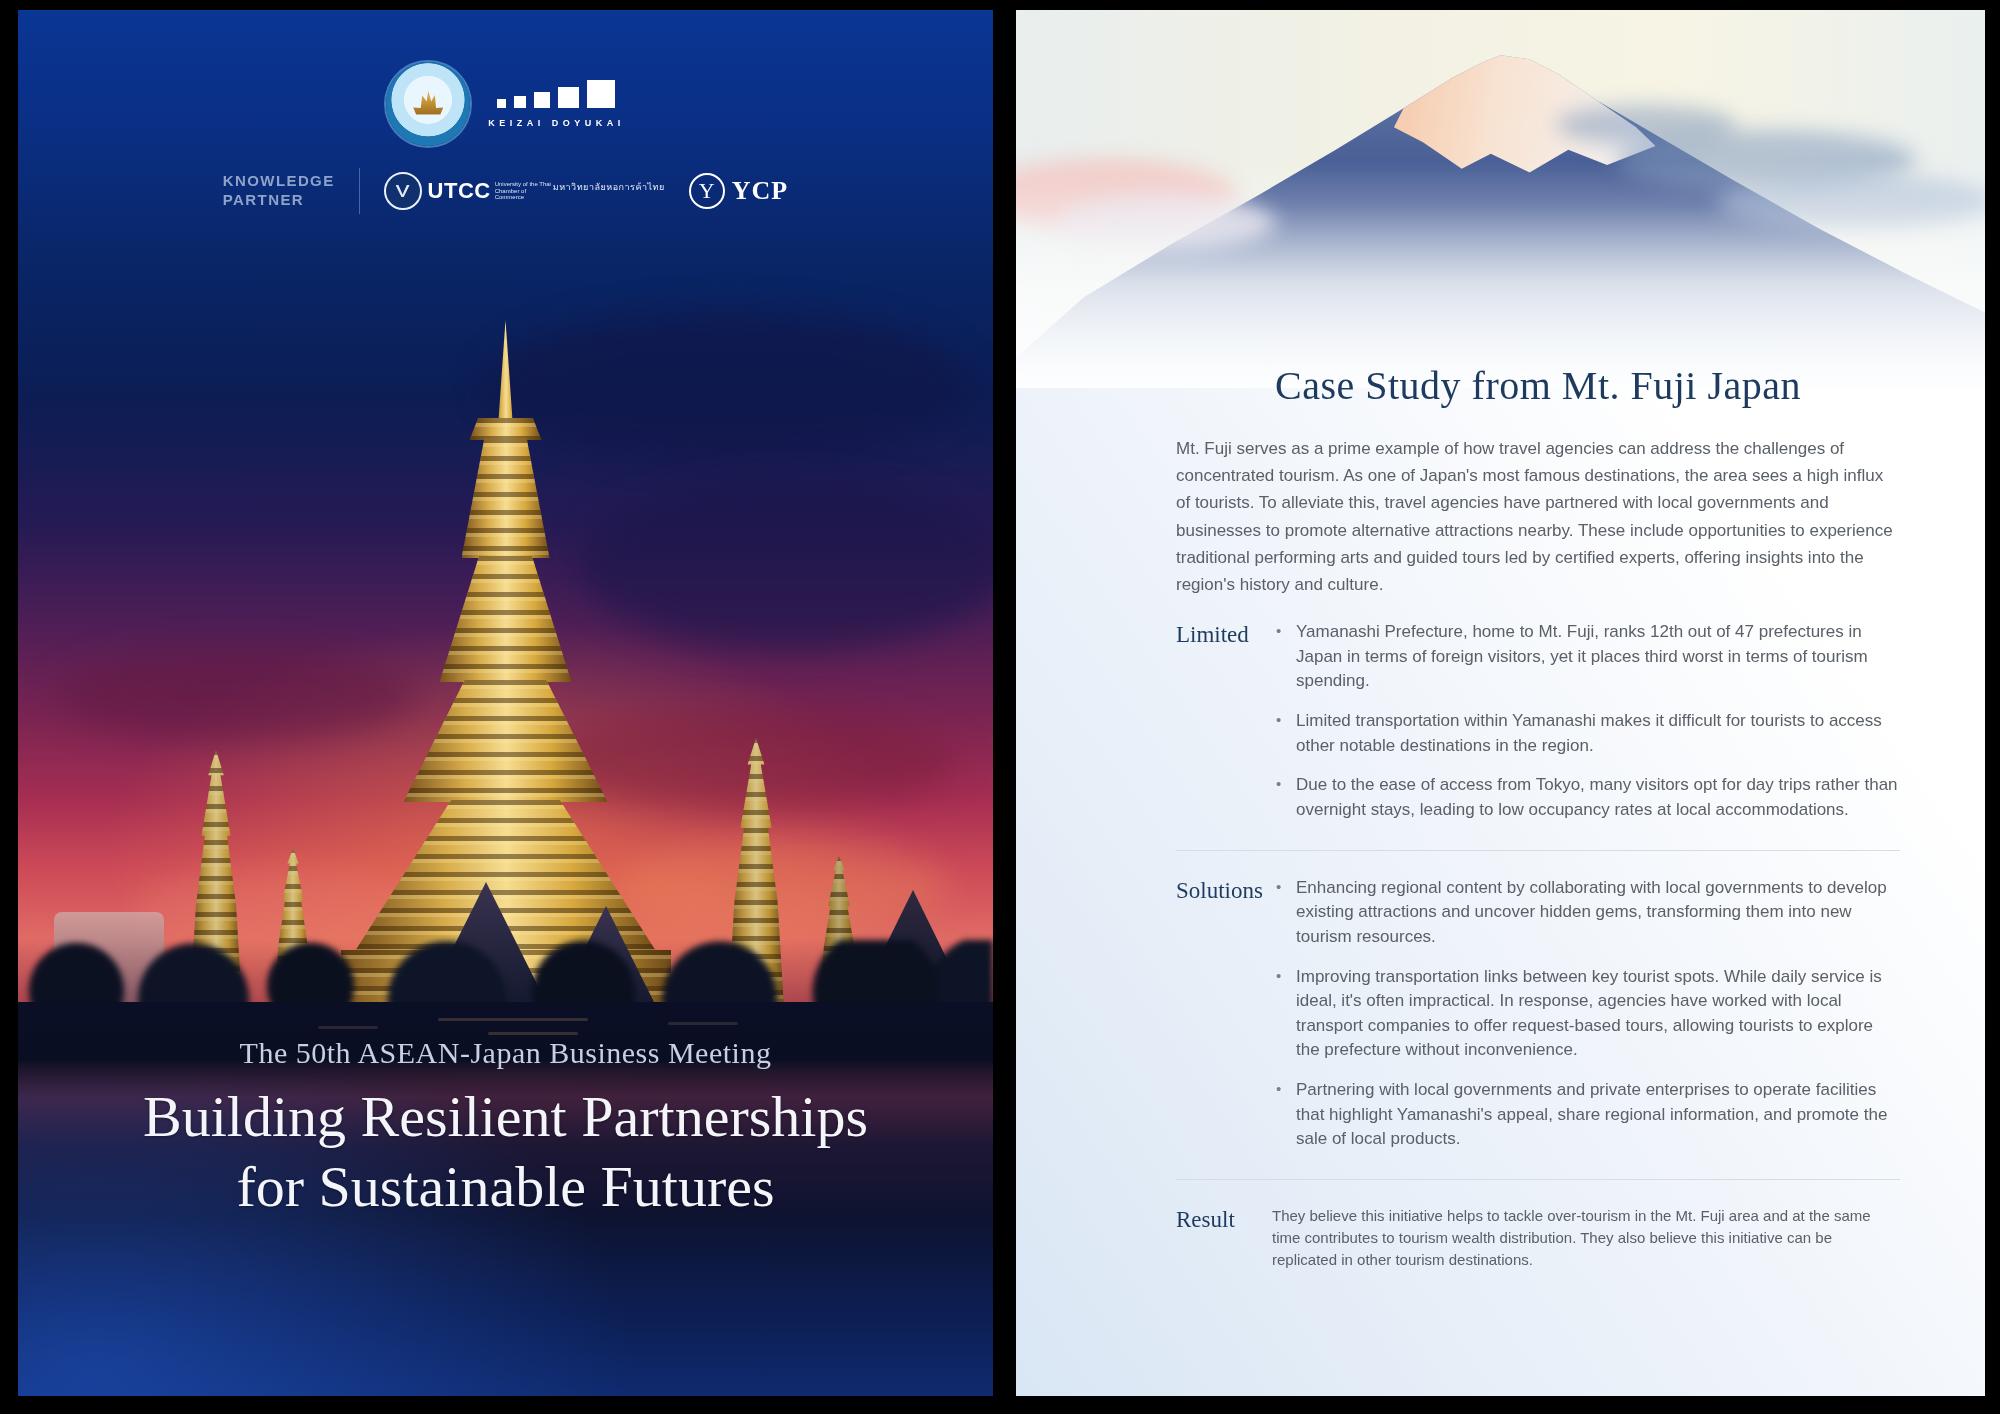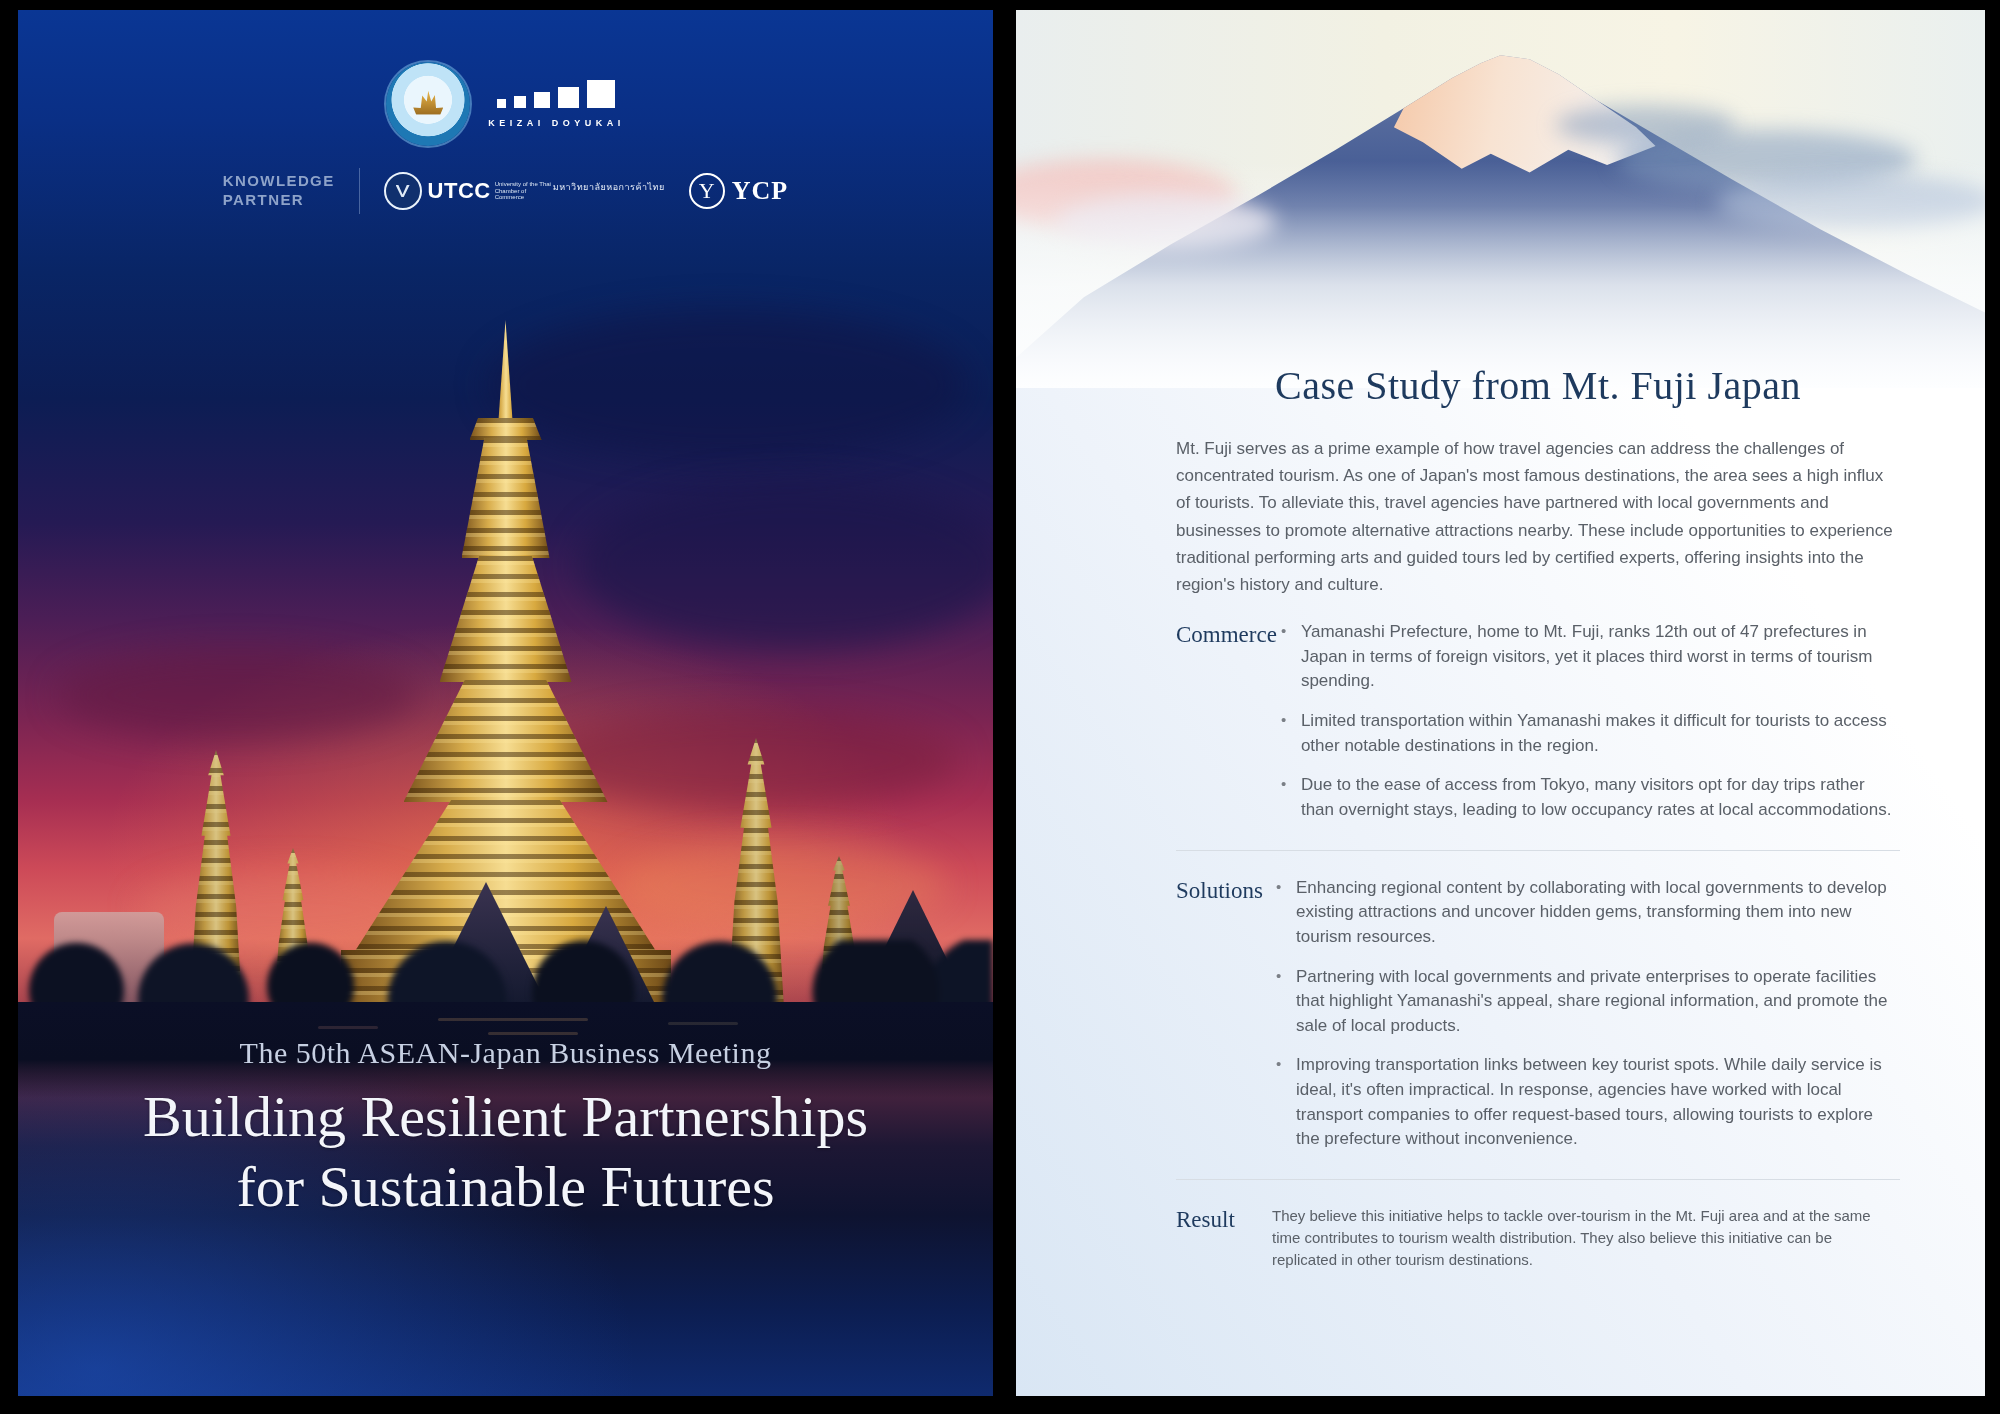--- a/index.html
+++ b/index.html
@@ -243,39 +243,39 @@
     <div class="fcloud fc5"></div>
     <div class="fuji-fade"></div>
   </div>
 
   <div class="rp-content">
     <h1 class="rp-heading">Case Study from Mt. Fuji Japan</h1>
 
     <p class="rp-intro">Mt. Fuji serves as a prime example of how travel agencies can address the challenges of concentrated tourism. As one of Japan's most famous destinations, the area sees a high influx of tourists. To alleviate this, travel agencies have partnered with local governments and businesses to promote alternative attractions nearby. These include opportunities to experience traditional performing arts and guided tours led by certified experts, offering insights into the region's history and culture.</p>
 
     <div class="section">
-      <div class="section-label">Commerce</div>
+      <div class="section-label">Limited</div>
       <div class="section-body">
         <ul class="blist">
           <li>Yamanashi Prefecture, home to Mt. Fuji, ranks 12th out of 47 prefectures in Japan in terms of foreign visitors, yet it places third worst in terms of tourism spending.</li>
           <li>Limited transportation within Yamanashi makes it difficult for tourists to access other notable destinations in the region.</li>
           <li>Due to the ease of access from Tokyo, many visitors opt for day trips rather than overnight stays, leading to low occupancy rates at local accommodations.</li>
         </ul>
       </div>
     </div>
 
     <hr class="hdiv">
 
     <div class="section">
       <div class="section-label">Solutions</div>
       <div class="section-body">
         <ul class="blist">
           <li>Enhancing regional content by collaborating with local governments to develop existing attractions and uncover hidden gems, transforming them into new tourism resources.</li>
+          <li>Improving transportation links between key tourist spots. While daily service is ideal, it's often impractical. In response, agencies have worked with local transport companies to offer request-based tours, allowing tourists to explore the prefecture without inconvenience.</li>
           <li>Partnering with local governments and private enterprises to operate facilities that highlight Yamanashi's appeal, share regional information, and promote the sale of local products.</li>
-          <li>Improving transportation links between key tourist spots. While daily service is ideal, it's often impractical. In response, agencies have worked with local transport companies to offer request-based tours, allowing tourists to explore the prefecture without inconvenience.</li>
         </ul>
       </div>
     </div>
 
     <hr class="hdiv">
 
     <div class="section">
       <div class="section-label">Result</div>
       <div class="section-body">
         <p class="result-text">They believe this initiative helps to tackle over-tourism in the Mt. Fuji area and at the same time contributes to tourism wealth distribution. They also believe this initiative can be replicated in other tourism destinations.</p>

